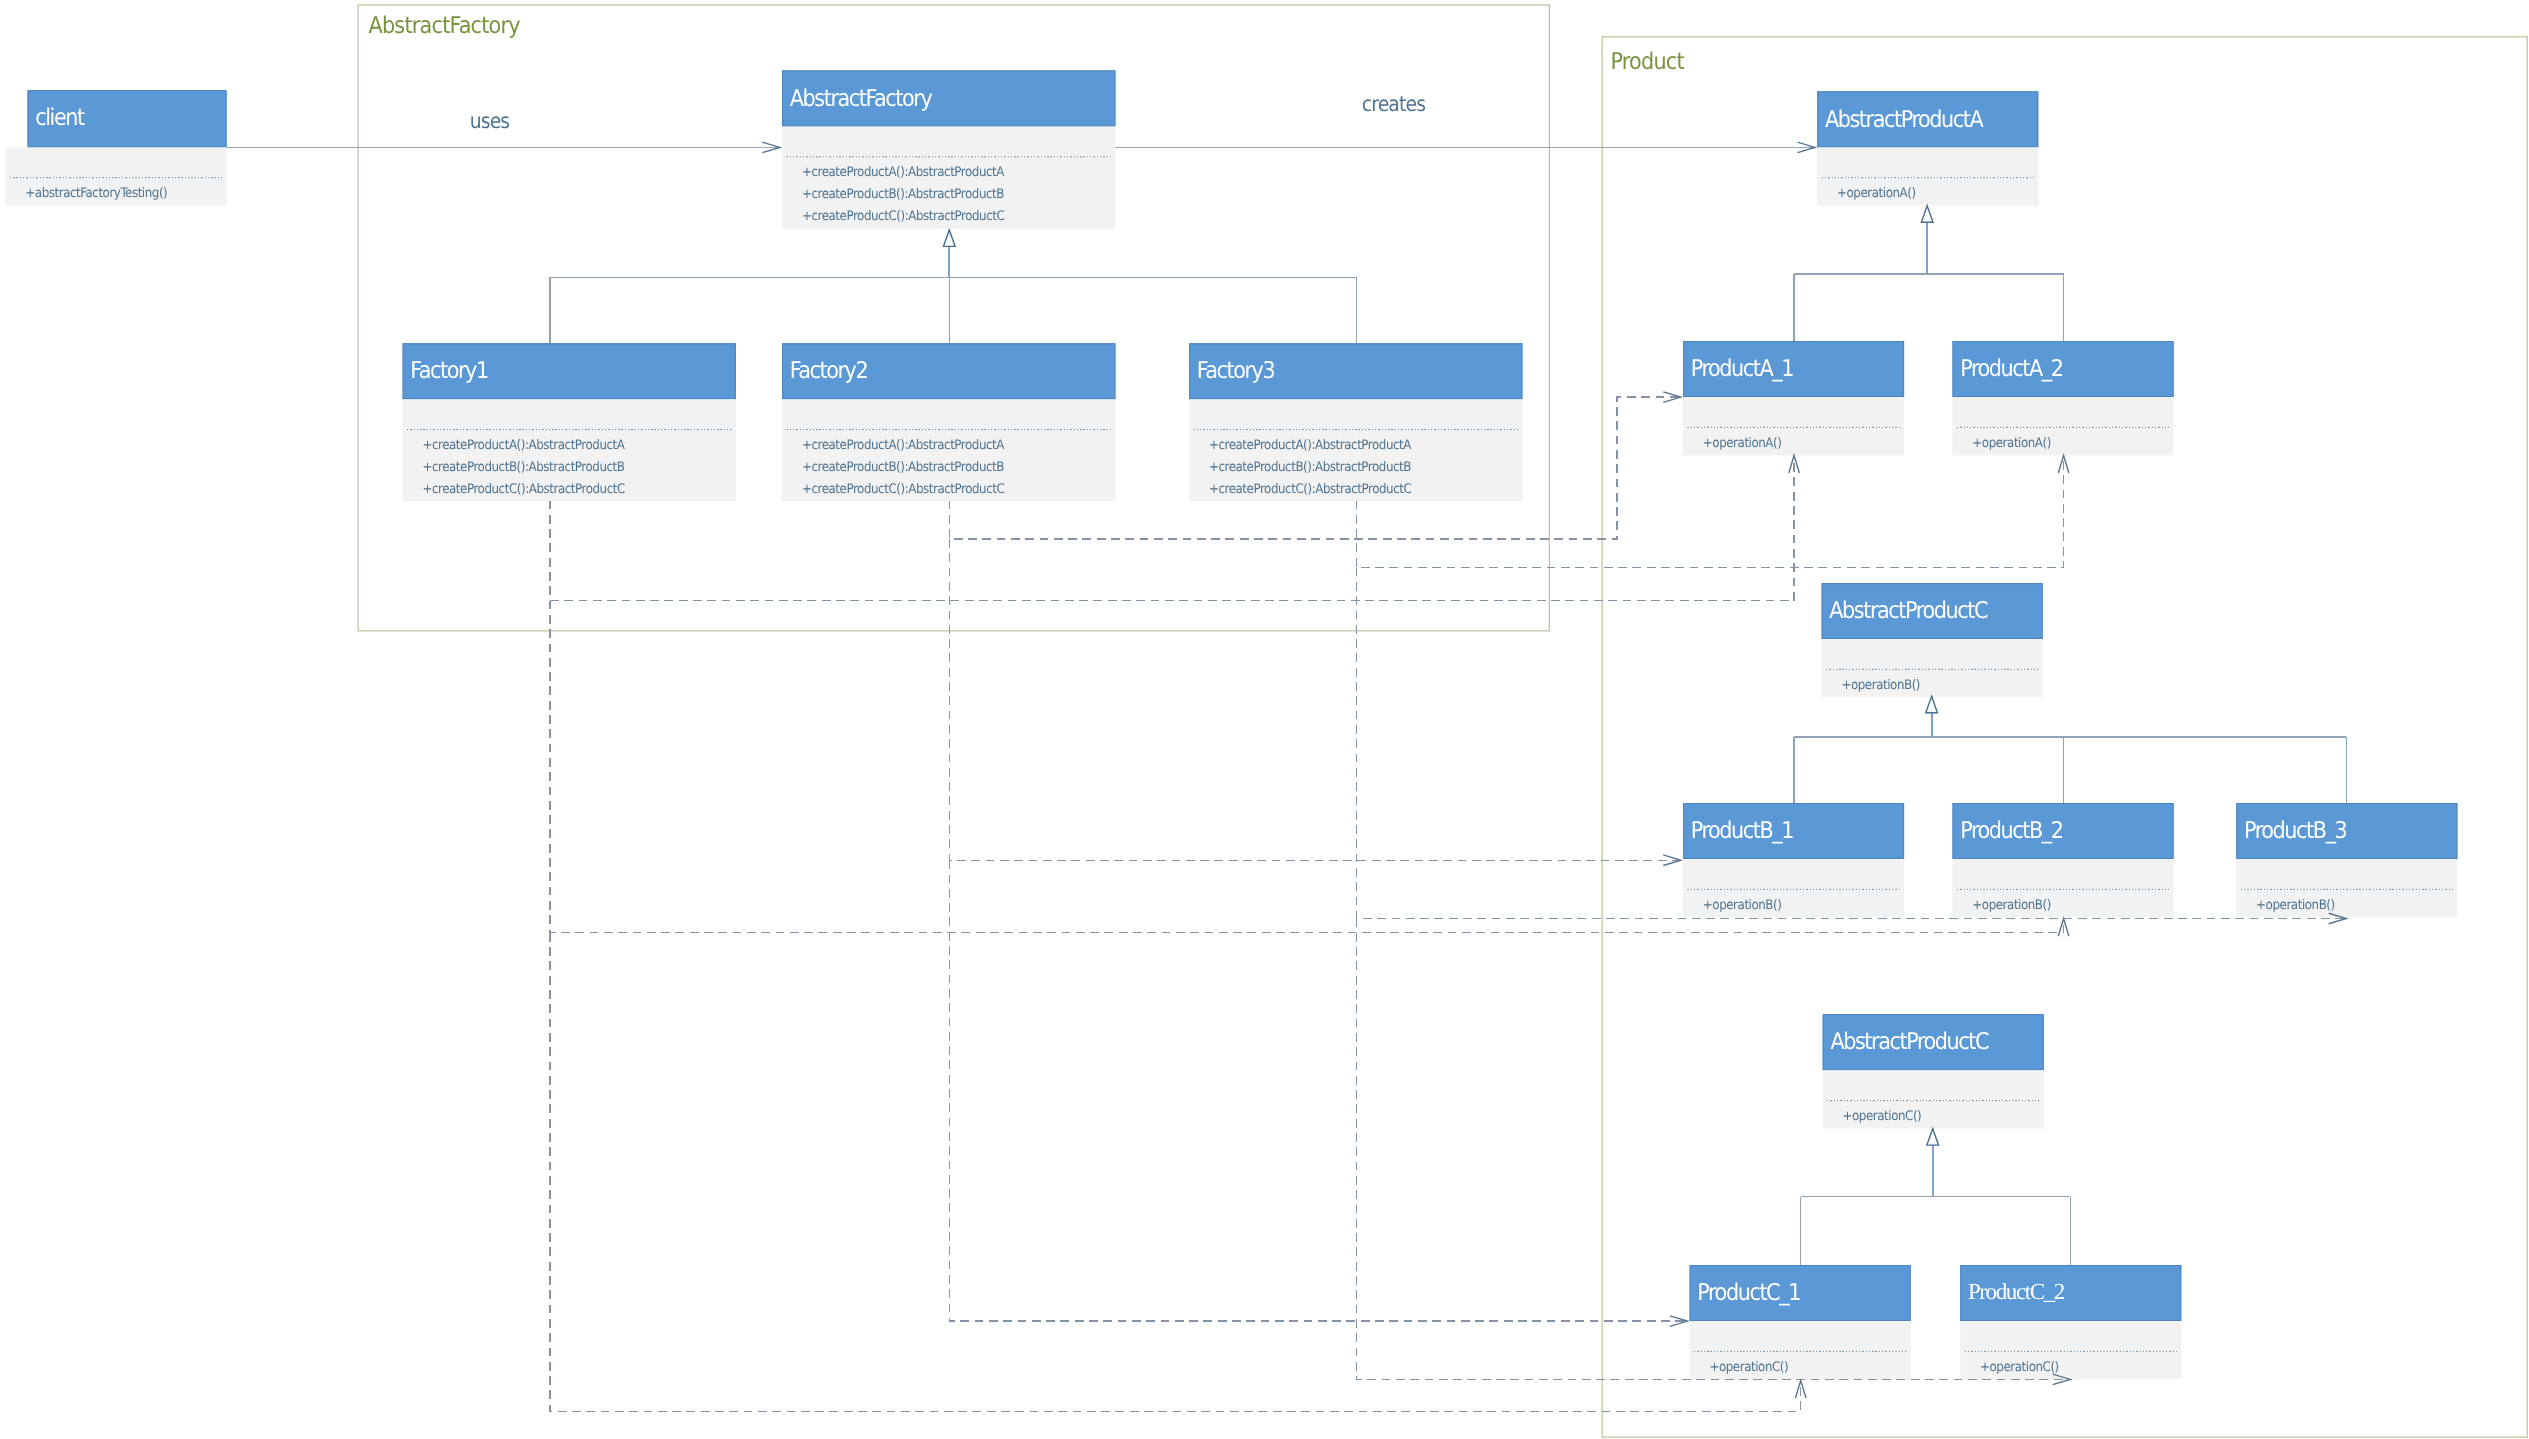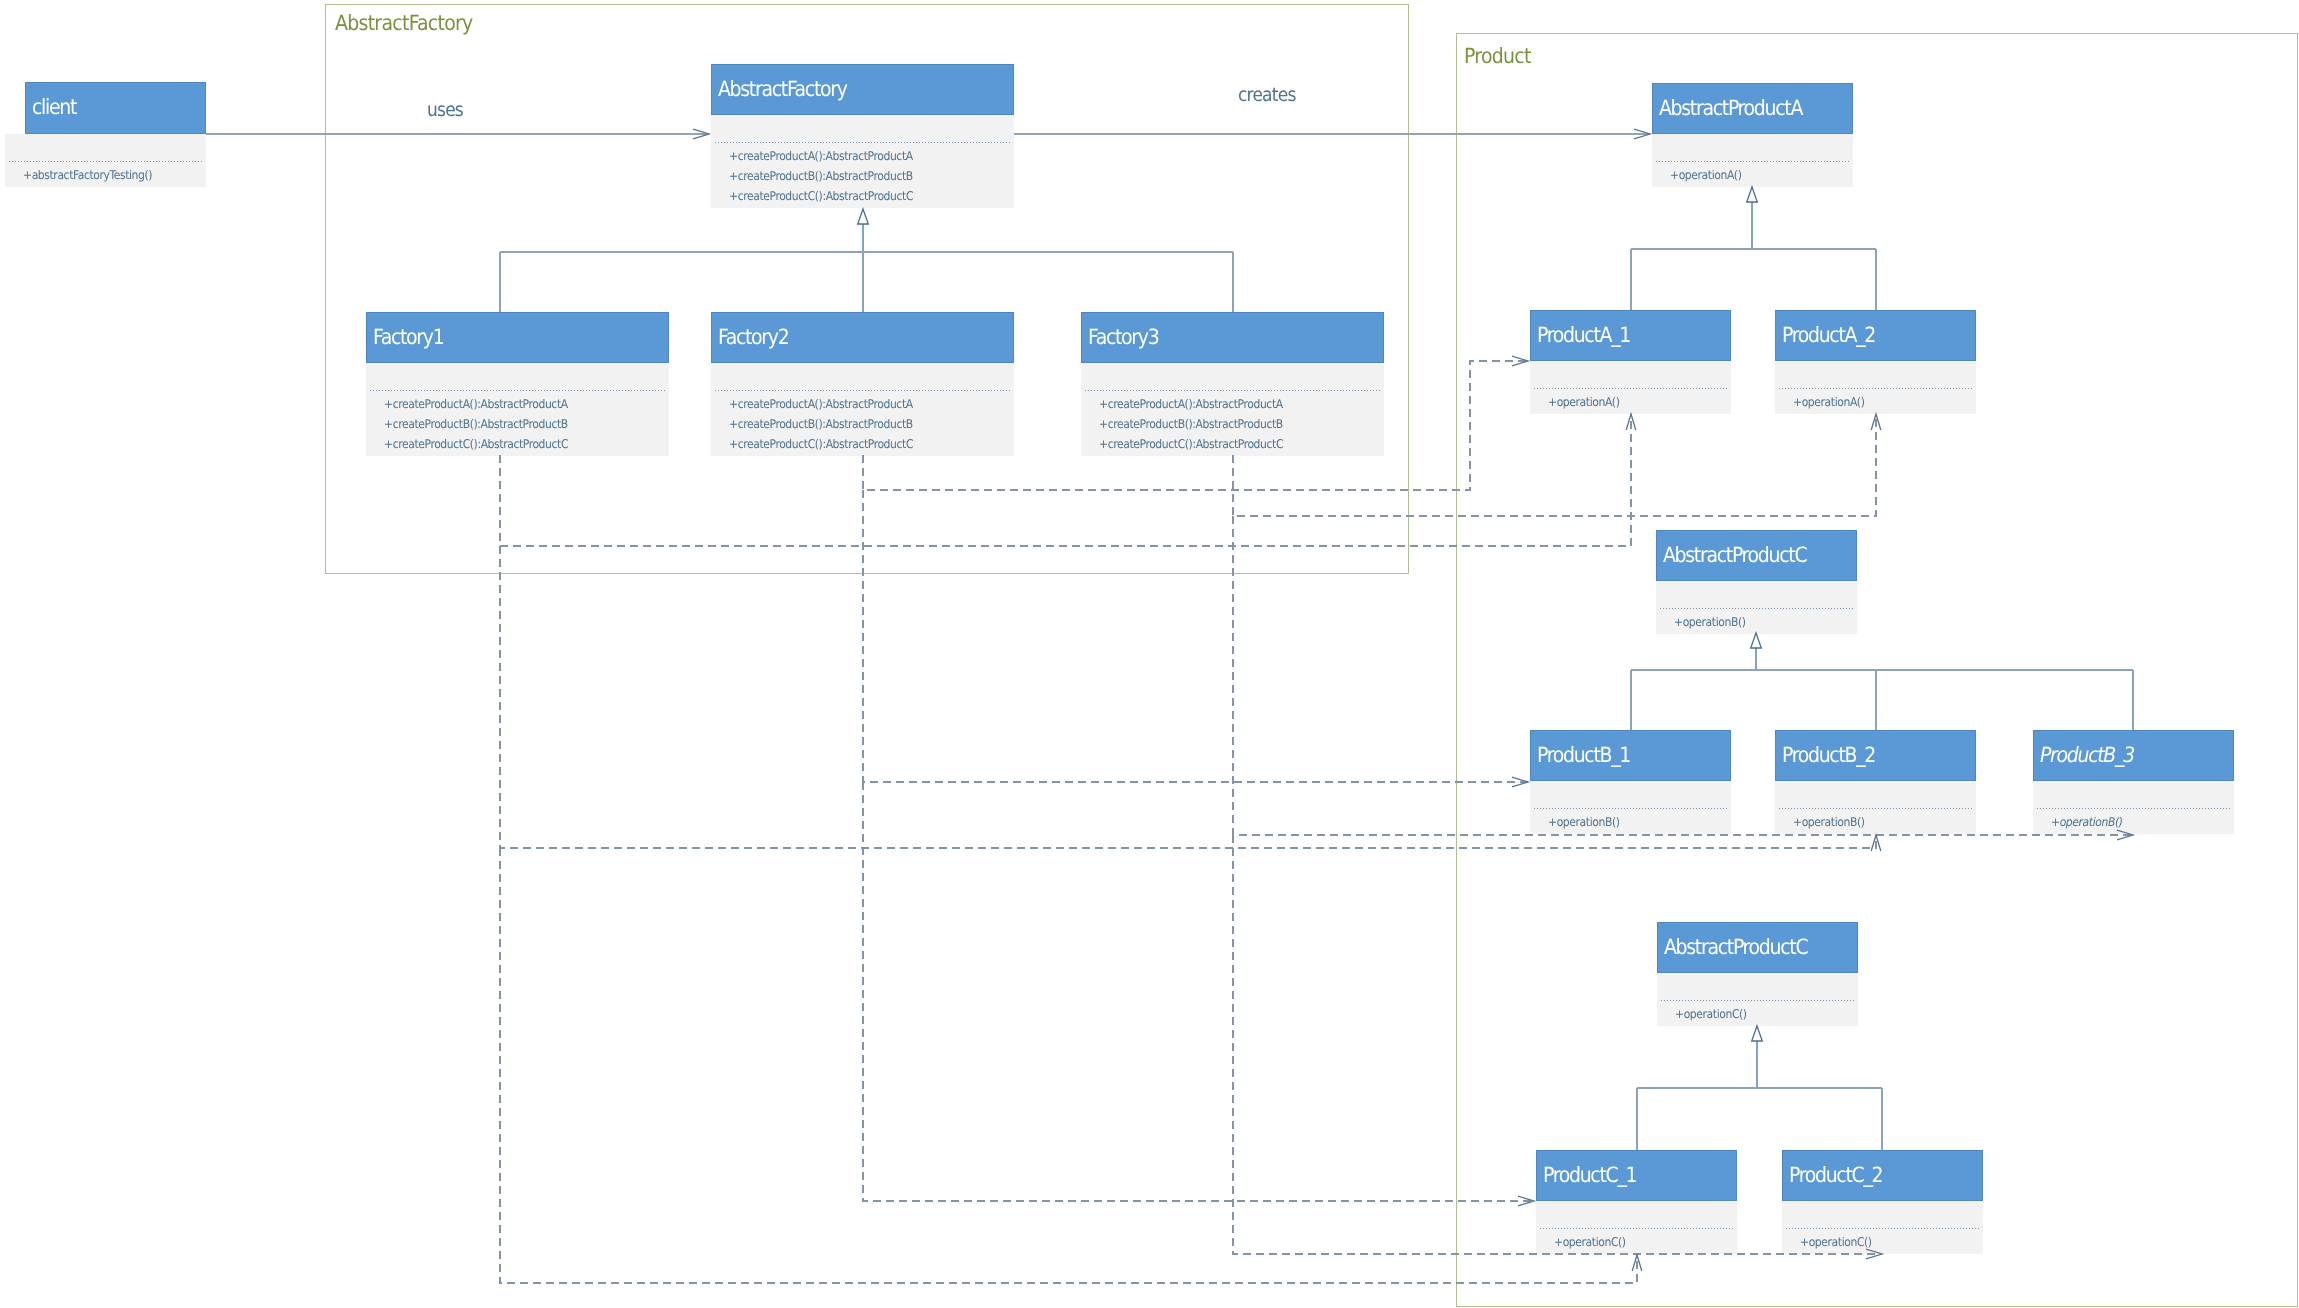--- a/index.html
+++ b/index.html
@@ -190,21 +190,21 @@
           <div class="m" style="top: 31px;">+operationB()</div>
         </div>
       </div>
       <div class="cls" style="left: 1775px; top: 730px; width: 201px; height: 104px;">
         <div class="hdr" style="height: 51px;">ProductB_2</div>
         <div class="body" style="height: 53px;">
           <div class="sep" style="top: 27px;"></div>
           <div class="m" style="top: 31px;">+operationB()</div>
         </div>
       </div>
-      <div class="cls" style="left: 2033px; top: 730px; width: 201px; height: 104px; font-style: italic;">
+      <div class="cls" style="left: 2033px; top: 730px; width: 201px; height: 104px;">
         <div class="hdr" style="height: 51px;">ProductB_3</div>
         <div class="body" style="height: 53px;">
           <div class="sep" style="top: 27px;"></div>
           <div class="m" style="top: 31px;">+operationB()</div>
         </div>
       </div>
       <div class="cls" style="left: 1657px; top: 922px; width: 201px; height: 104px;">
         <div class="hdr" style="height: 51px;">AbstractProductC</div>
         <div class="body" style="height: 53px;">
           <div class="sep" style="top: 27px;"></div>
@@ -212,21 +212,21 @@
         </div>
       </div>
       <div class="cls" style="left: 1536px; top: 1150px; width: 201px; height: 104px;">
         <div class="hdr" style="height: 51px;">ProductC_1</div>
         <div class="body" style="height: 53px;">
           <div class="sep" style="top: 27px;"></div>
           <div class="m" style="top: 31px;">+operationC()</div>
         </div>
       </div>
       <div class="cls" style="left: 1782px; top: 1150px; width: 201px; height: 104px;">
-        <div class="hdr" style="height: 51px;">ProductC_2</div>
+        <div class="hdr" style="height: 51px; font-family: Liberation Serif, serif;">ProductC_2</div>
         <div class="body" style="height: 53px;">
           <div class="sep" style="top: 27px;"></div>
           <div class="m" style="top: 31px;">+operationC()</div>
         </div>
       </div>
       <div class="edge-label" style="left: 391px; top: 99px; margin-left: 36px;">uses</div>
       <div class="edge-label" style="left: 1238px; top: 84px;">creates</div>
     </div>
 </div>
 

